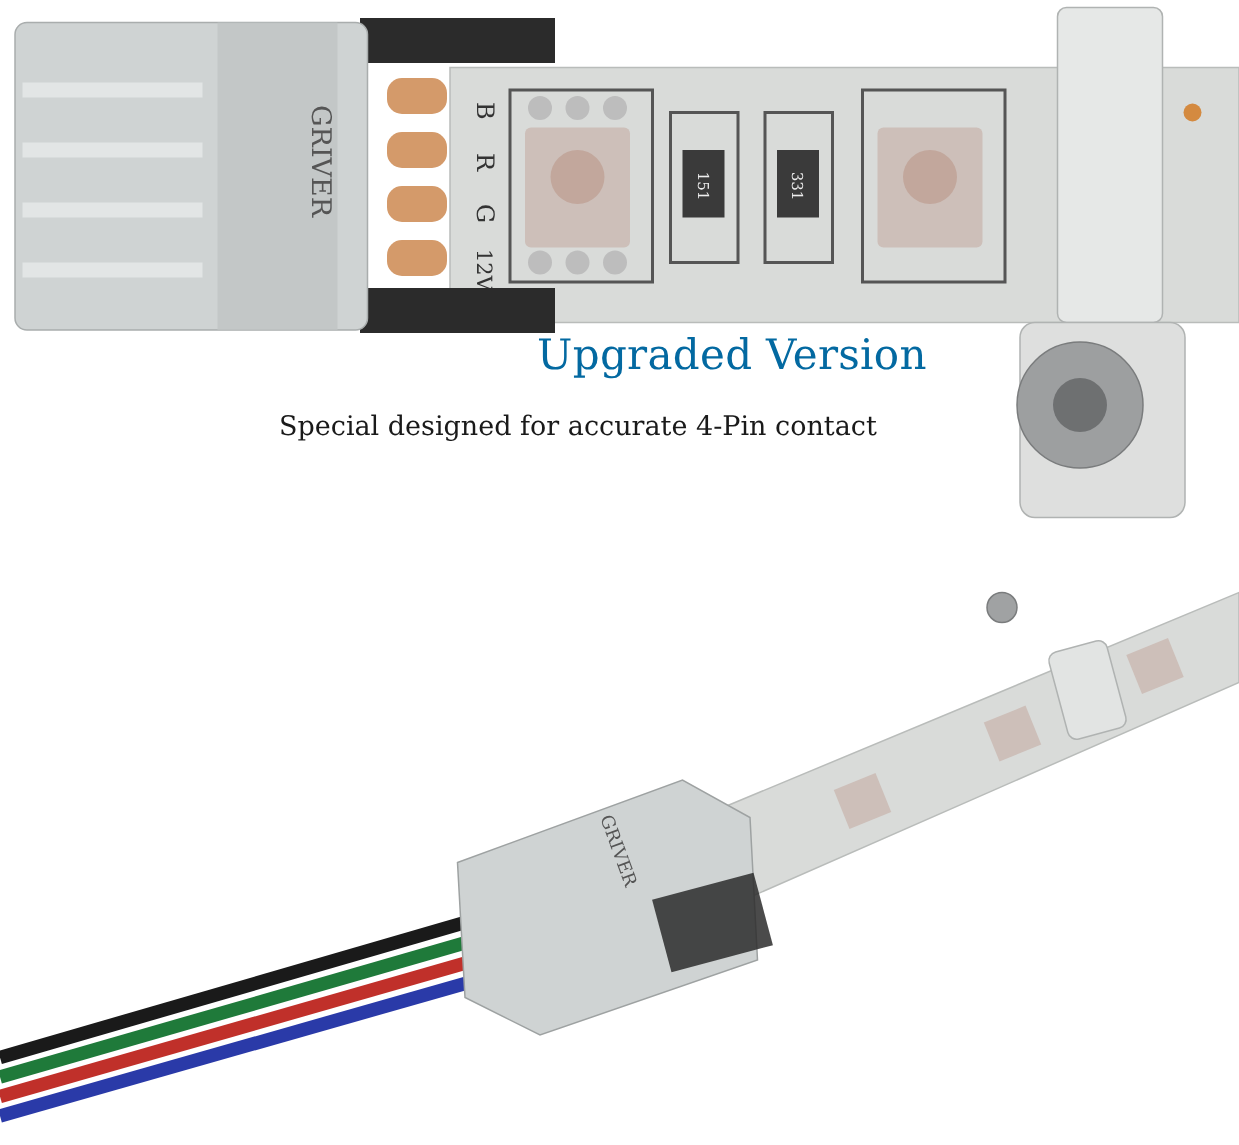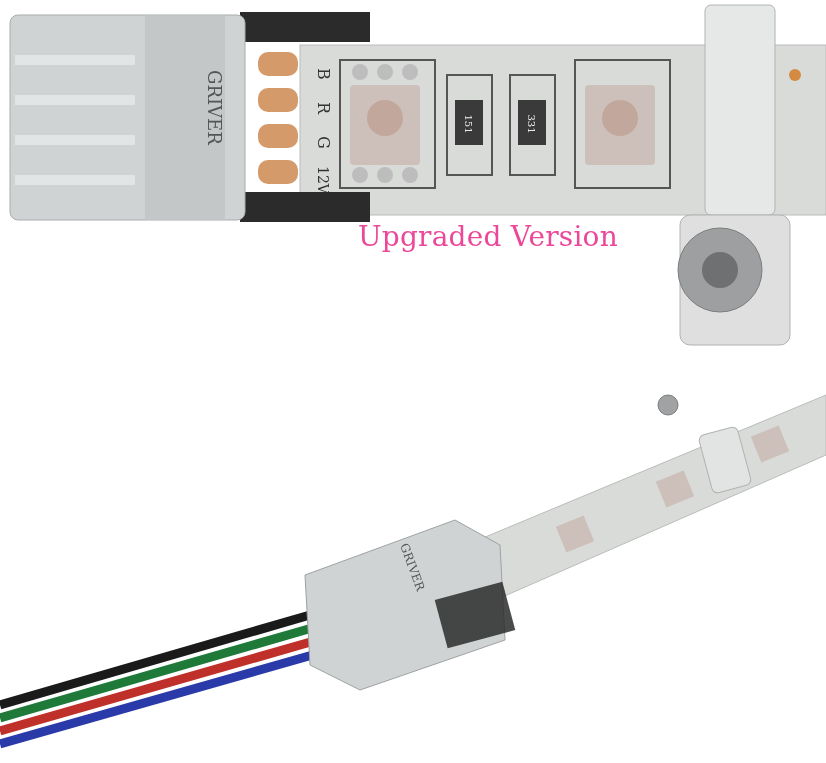--- a/index.html
+++ b/index.html
@@ -1,18 +1,18 @@
 <!DOCTYPE html>
 <html><head>
 <meta charset="utf-8">
 <style>
   html, body { margin: 0; padding: 0; background: #ffffff; }
   body { width: 826px; height: 763px; position: relative; overflow: hidden; font-family: "DejaVu Serif", serif; }
   .scene { position: absolute; inset: 0; }
-  .headline { position: absolute; left: 358px; top: 220px; font-size: 28px; color: #ec4899; font-family: "DejaVu Serif", serif; letter-spacing: 0.2px; }
+  .headline { position: absolute; left: 358px; top: 220px; font-size: 28px; color: #0369a1; font-family: "DejaVu Serif", serif; letter-spacing: 0.2px; }
   .subline { position: absolute; left: 186px; top: 274px; font-size: 18px; color: #1a1a1a; font-family: "DejaVu Serif", serif; }
   svg text { font-family: "DejaVu Serif", serif; }
 </style>
 </head>
 <body>
 
 <div class="scene">
   <svg width="826" height="763" viewBox="0 0 826 763">
 
     <g>
@@ -84,13 +84,14 @@
       <path d="M0,731 L314,641" stroke="#c0302a" stroke-width="9" fill="none"></path>
       <path d="M0,744 L316,654" stroke="#2a3aa8" stroke-width="9" fill="none"></path>
 
       <polygon points="305,575 455,520 500,545 505,640 360,690 310,665" fill="#cfd3d3" stroke="#9ea2a2"></polygon>
       <rect x="440" y="590" width="70" height="50" fill="#2b2b2b" opacity="0.85" transform="rotate(-15 475 615)"></rect>
       <text x="400" y="545" font-size="12" fill="#555" transform="rotate(70 400 545)">GRIVER</text>
     </g>
   </svg>
 
   <div class="headline">Upgraded Version</div>
+  <div class="subline">Special designed for accurate 4-Pin contact</div>
 </div>
 
 </body></html>

